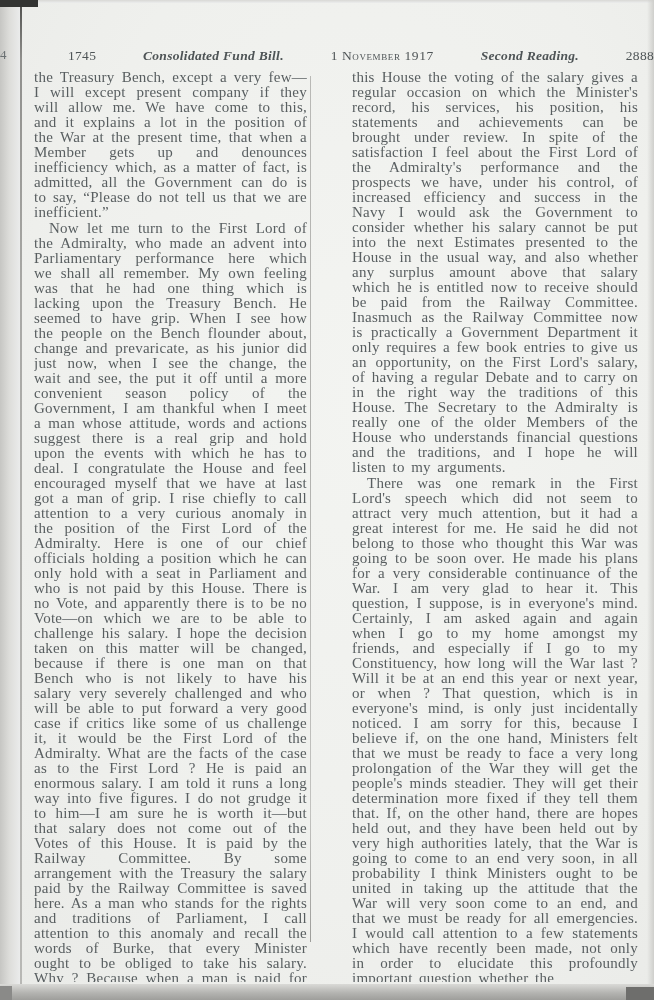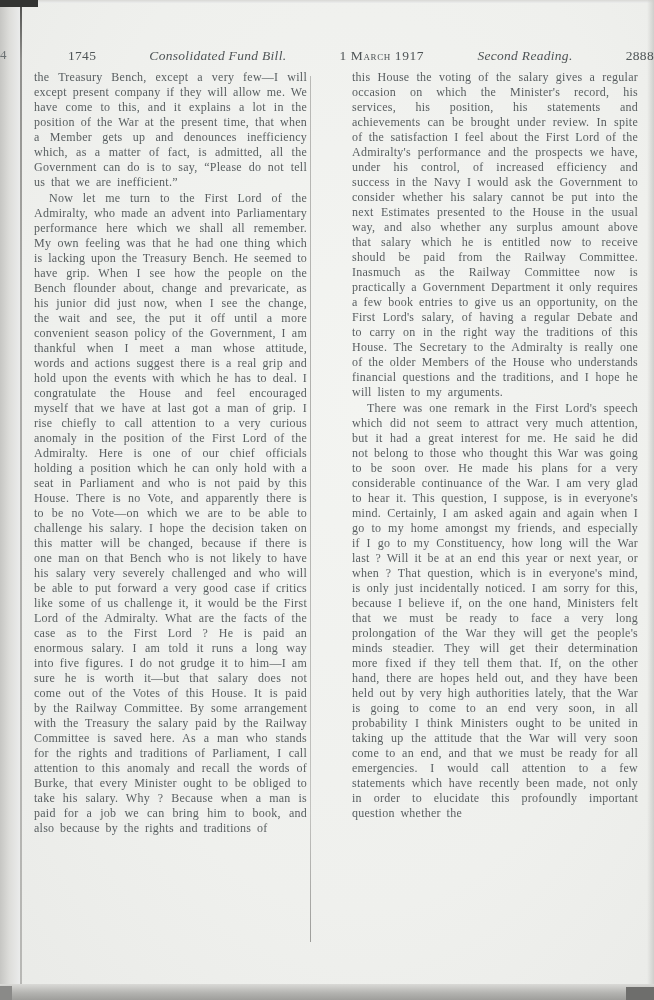--- a/index.html
+++ b/index.html
@@ -52,26 +52,26 @@
   }
   
   .page-header {
     position: absolute; left: 34px; top: 48px; width: 586px;
     display: flex; justify-content: space-between; align-items: center;
     font-size: 13.5px; color: #4e5456; letter-spacing: 0.3px;
     white-space: nowrap;
     margin-left: 34px;
   }
   .col-number { font-size: 13.5px; }
-  .hdr-italic { font-style: italic; }
+  .hdr-italic { font-style: italic; font-weight: bold; }
   .hdr-date { font-variant: small-caps; letter-spacing: 0.6px; }
   
   .text-col {
     position: absolute; top: 70px;
-    font-size: 12px; line-height: 15px; color: #585e60;
+    font-size: 15px; line-height: 15px; color: #585e60;
     text-align: justify;
     letter-spacing: 0.25px; word-spacing: 2.5px;
     overflow: hidden; max-height: 912px;
   }
   .col-left  { left: 34px;  width: 273px; }
   .col-right { left: 352px; width: 286px; }
   .para { margin: 0; }
   .para + .para { margin-top: 1px; text-indent: 15px; }
   .col-divider {
     position: absolute; left: 310px; top: 76px; width: 1px; height: 866px;
@@ -90,21 +90,21 @@
   <div class="right-edge"></div>
   <div class="bottom-band"></div>
   <div class="bottom-left-dark"></div>
   <div class="bottom-right-dark"></div>
 
   <div class="margin-mark">4</div>
 
   <div class="page-header">
     <span class="col-number">1745</span>
     <span class="hdr-italic">Consolidated Fund Bill.</span>
-    <span class="hdr-date">1 March 1917</span>
+    <span class="hdr-date">1 November 1917</span>
     <span class="hdr-italic">Second Reading.</span>
     <span class="col-number">2888</span>
   </div>
 
   <div class="col-divider"></div>
 
   <div class="text-col col-left">
     <p class="para">the Treasury Bench, except a very few—I will except present company if they will allow me.  We have come to this, and it explains a lot in the position of the War at the present time, that when a Member gets up and denounces inefficiency which, as a matter of fact, is admitted, all the Government can do is to say, “Please do not tell us that we are inefficient.”</p>
     <p class="para">Now let me turn to the First Lord of the Admiralty, who made an advent into Parliamentary performance here which we shall all remember.  My own feeling was that he had one thing which is lacking upon the Treasury Bench.  He seemed to have grip.  When I see how the people on the Bench flounder about, change and prevaricate, as his junior did just now, when I see the change, the wait and see, the put it off until a more convenient season policy of the Government, I am thankful when I meet a man whose attitude, words and actions suggest there is a real grip and hold upon the events with which he has to deal.  I congratulate the House and feel encouraged myself that we have at last got a man of grip.  I rise chiefly to call attention to a very curious anomaly in the position of the First Lord of the Admiralty.  Here is one of our chief officials holding a position which he can only hold with a seat in Parliament and who is not paid by this House.  There is no Vote, and apparently there is to be no Vote—on which we are to be able to challenge his salary.  I hope the decision taken on this matter will be changed, because if there is one man on that Bench who is not likely to have his salary very severely challenged and who will be able to put forward a very good case if critics like some of us challenge it, it would be the First Lord of the Admiralty.  What are the facts of the case as to the First Lord ?  He is paid an enormous salary.  I am told it runs a long way into five figures.  I do not grudge it to him—I am sure he is worth it—but that salary does not come out of the Votes of this House.  It is paid by the Railway Committee.  By some arrangement with the Treasury the salary paid by the Railway Committee is saved here.  As a man who stands for the rights and traditions of Parliament, I call attention to this anomaly and recall the words of Burke, that every Minister ought to be obliged to take his salary.  Why ?  Because when a man is paid for a job we can bring him to book, and also because by the rights and traditions of</p>
   </div>

